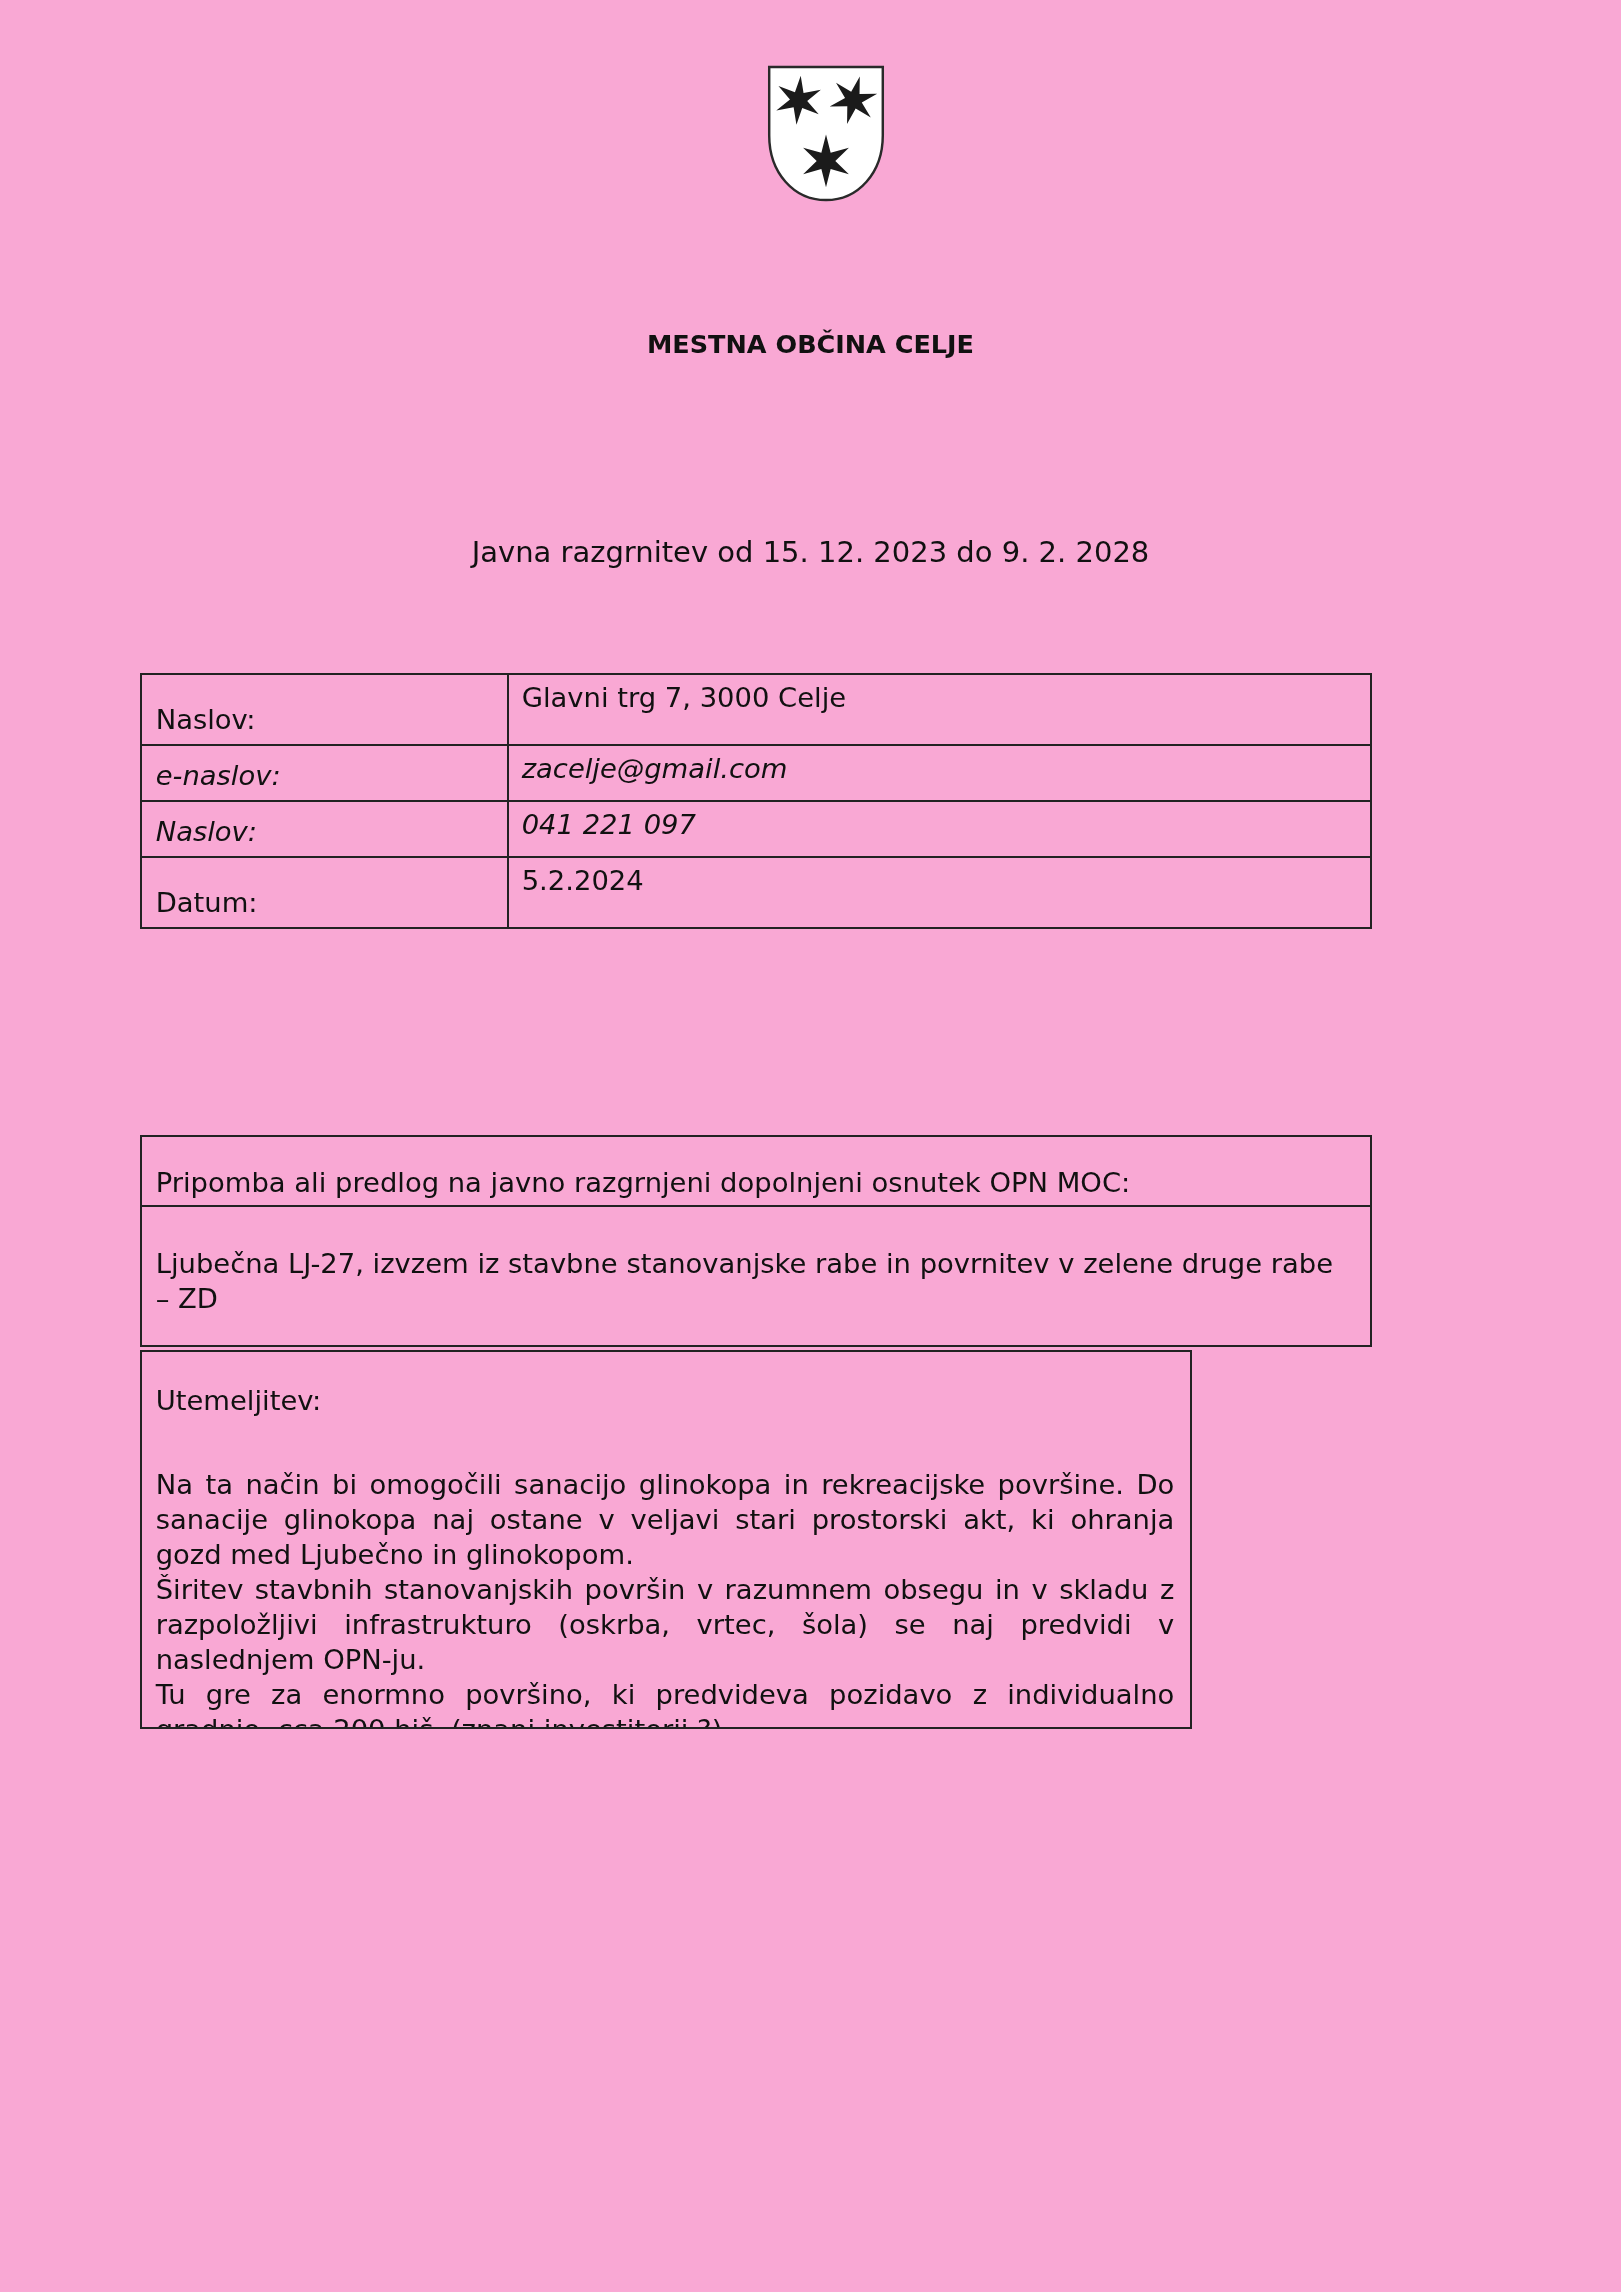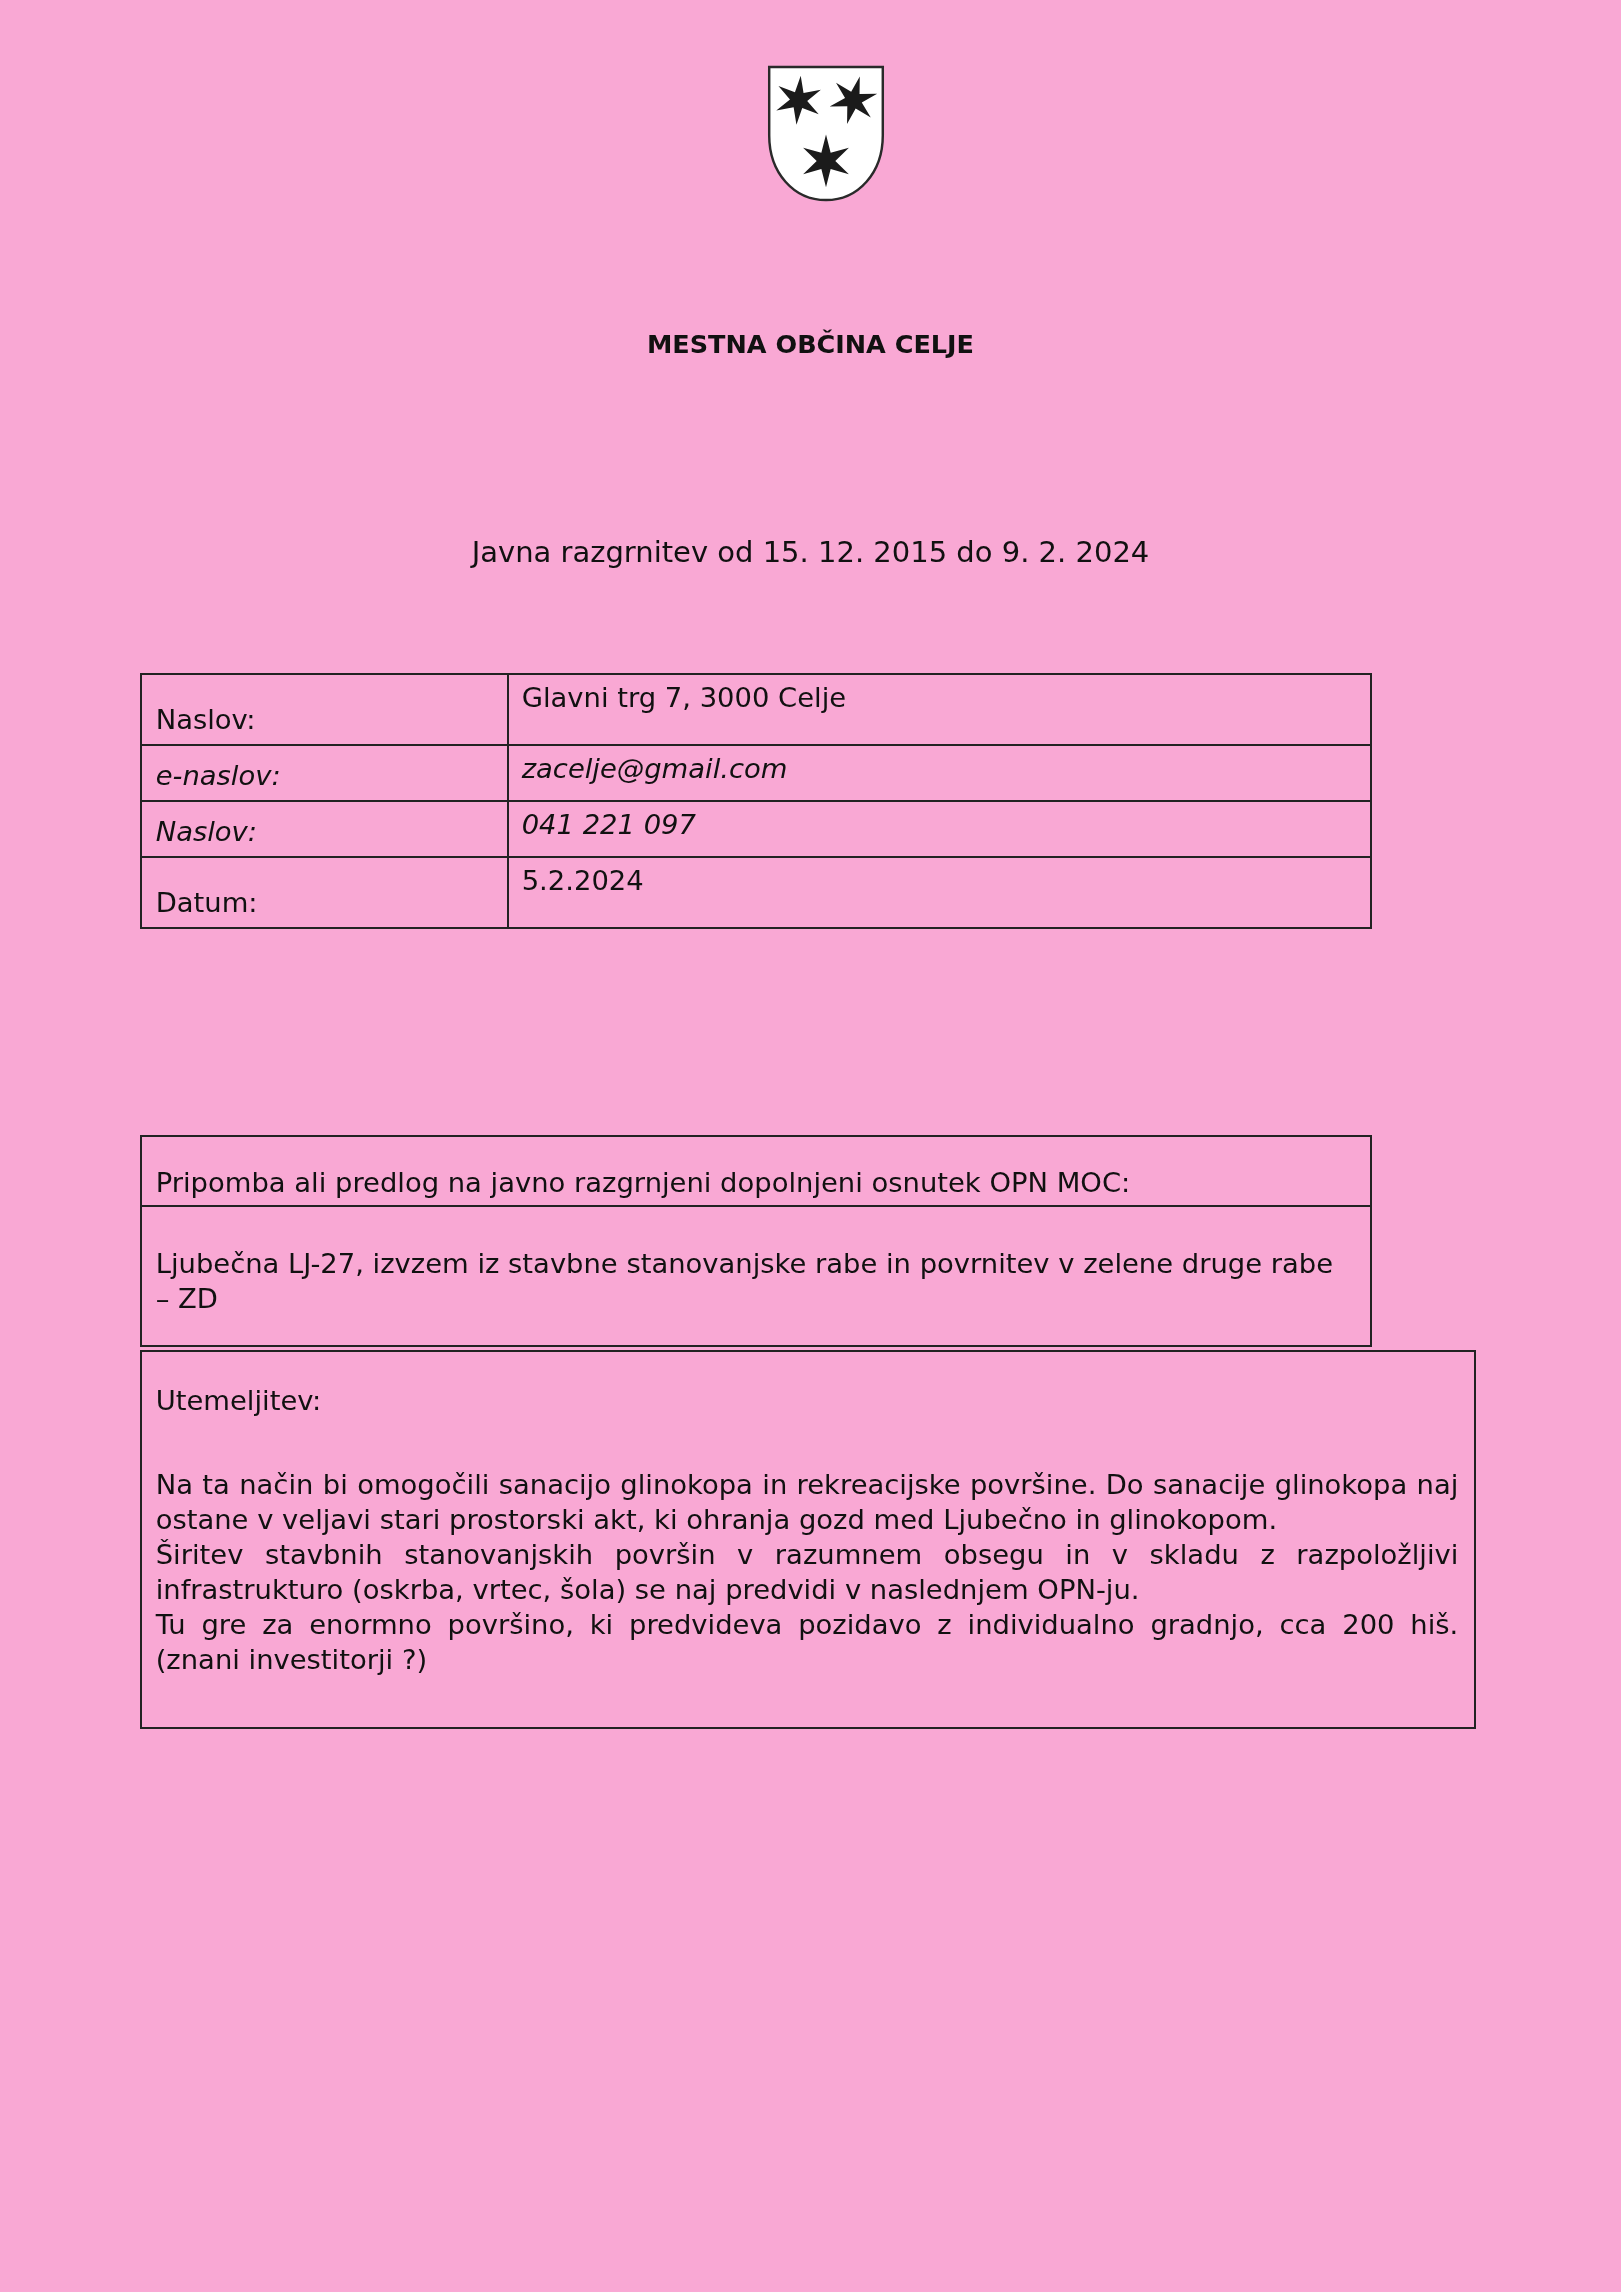--- a/index.html
+++ b/index.html
@@ -50,21 +50,21 @@
     height:70px; vertical-align:bottom;
     padding:0 9.8px 4.9px 13.7px;
   }
   .comment-table td.cm-body {
     height:140px; vertical-align:top;
     padding:39px 17.6px 0 13.7px;
   }
 
   .justification-box {
     position:absolute; left:140px; top:1350px;
-    width:1336px; height:379px;
+    width:1052px; height:379px;
     border:2px solid #222222;
     padding:31px 15.7px 0 13.7px;
     font-size:27.4px; line-height:35px;
     overflow:hidden;
   }
   .j-header { margin-bottom:49px; }
   .j-par { text-align:justify; margin:0; }
 </style>
 </head>
 <body>
@@ -79,21 +79,21 @@
       <path d="M4,4 H120 V74 C120,112 95,140 62,140 C29,140 4,112 4,74 Z" fill="#ffffff" stroke="#2a2a2a" stroke-width="2.5"></path>
       <use href="#star6" transform="translate(34,38) rotate(5) scale(0.93)"></use>
       <use href="#star6" transform="translate(90,38) rotate(15) scale(0.93)"></use>
       <use href="#star6" transform="translate(62,100)"></use>
     </svg>
   </div>
 
   <div class="org-name">MESTNA OBČINA CELJE</div>
 
 
-  <div class="doc-subtitle">Javna razgrnitev od 15. 12. 2015 do 9. 2. 2024</div>
+  <div class="doc-subtitle">Javna razgrnitev od 15. 12. 2023 do 9. 2. 2028</div>
 
   <table class="box contact-table">
     <tbody>
       <tr class="h72">
         <td class="c-label">Naslov:</td>
         <td class="c-value">Glavni trg 7, 3000 Celje</td>
       </tr>
       <tr class="h73">
         <td class="c-label">e-naslov:</td>
         <td class="c-value">zacelje@gmail.com</td>

